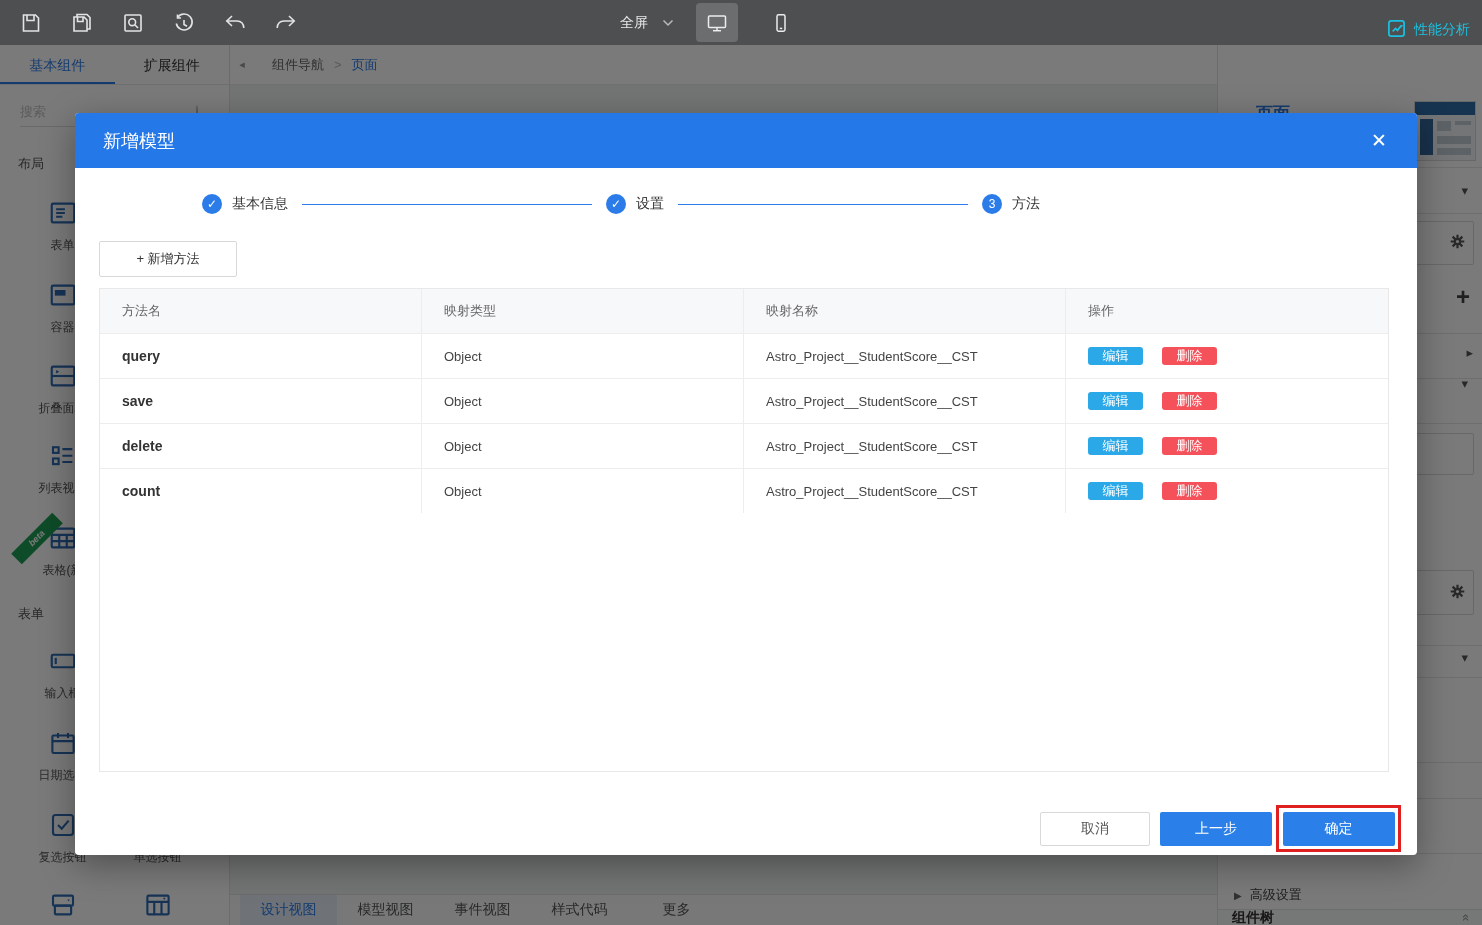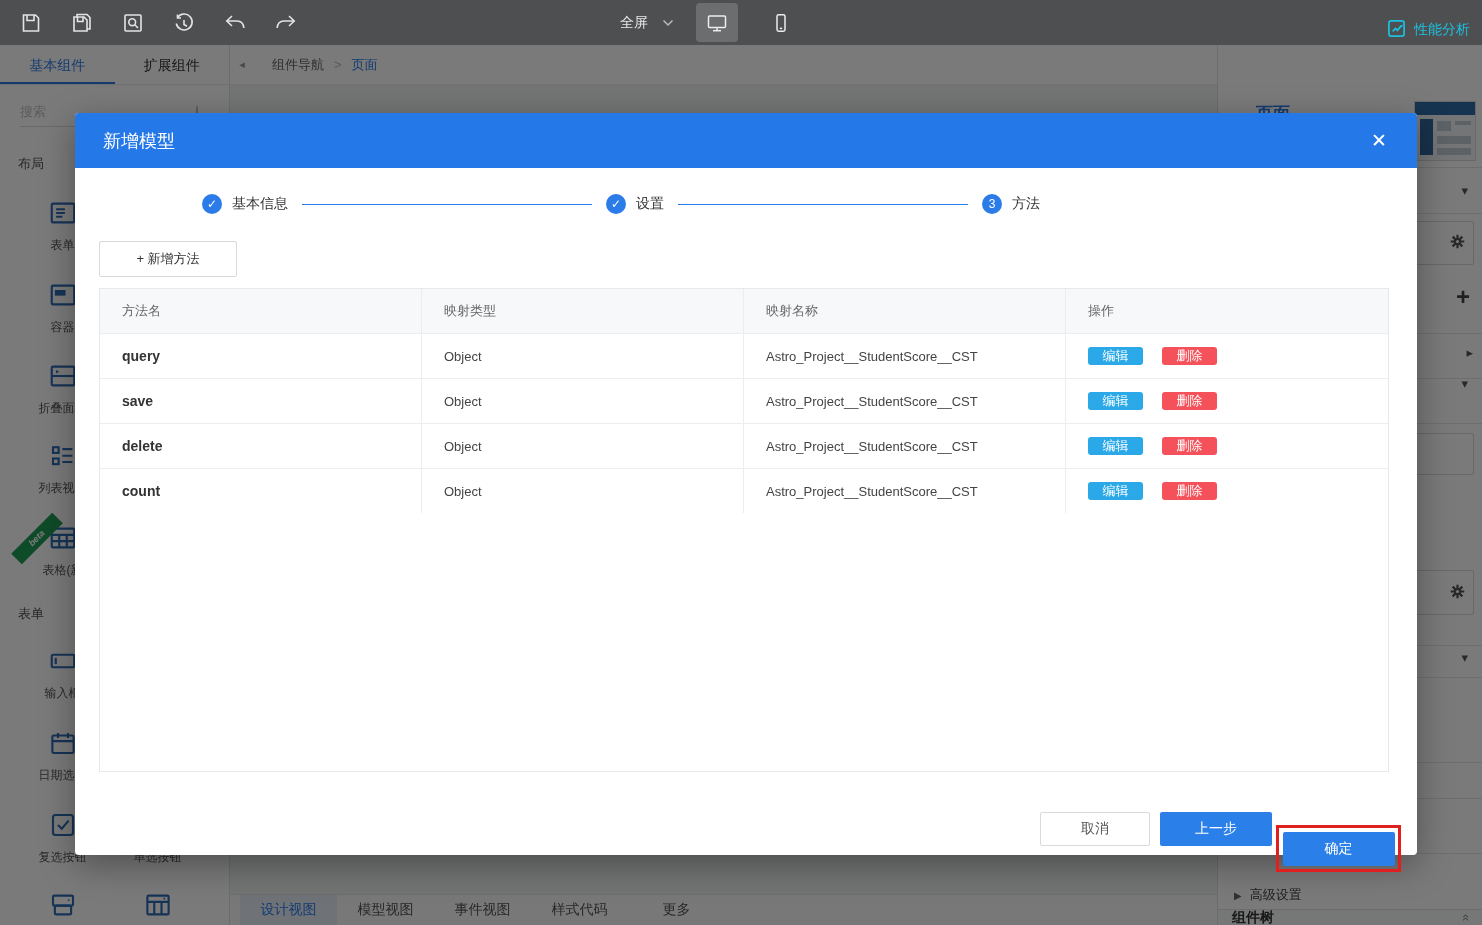--- a/index.html
+++ b/index.html
@@ -95,21 +95,21 @@
   .c4 { flex:1; }
   .t-name { font-weight:bold; color:#333; font-size:14px; }
   .btn-edit,.btn-del { width:55px; height:18px; border:none; border-radius:3px; color:#fff; font-size:13px; cursor:pointer; font-family:inherit; }
   .btn-edit { background:#2aa8e8; margin-right:19px; }
   .btn-del { background:#f4515a; }
   .btn-cancel { position:absolute; left:965px; top:699px; width:110px; height:34px; background:#fff; border:1px solid #d9d9d9;
     border-radius:2px; font-size:14px; color:#555; cursor:pointer; font-family:inherit; }
   .btn-prev { position:absolute; left:1085px; top:699px; width:112px; height:34px; background:#2a7fe8; border:none;
     border-radius:2px; font-size:14px; color:#fff; cursor:pointer; font-family:inherit; }
   .confirm-wrap { position:absolute; left:1201px; top:692px; width:125px; height:47px; border:3px solid #e01f1f;
-    display:flex; align-items:center; justify-content:center;margin-top:20px; }
+    display:flex; align-items:center; justify-content:center; }
   .btn-confirm { width:112px; height:34px; background:#2a7fe8; border:none; border-radius:2px; font-size:14px; color:#fff; cursor:pointer; font-family:inherit; }
 </style>
 </head>
 <body>
 
 <div class="app">
 
   <div class="toolbar">
     <div class="tb-left">
       <div class="tb-icon">

